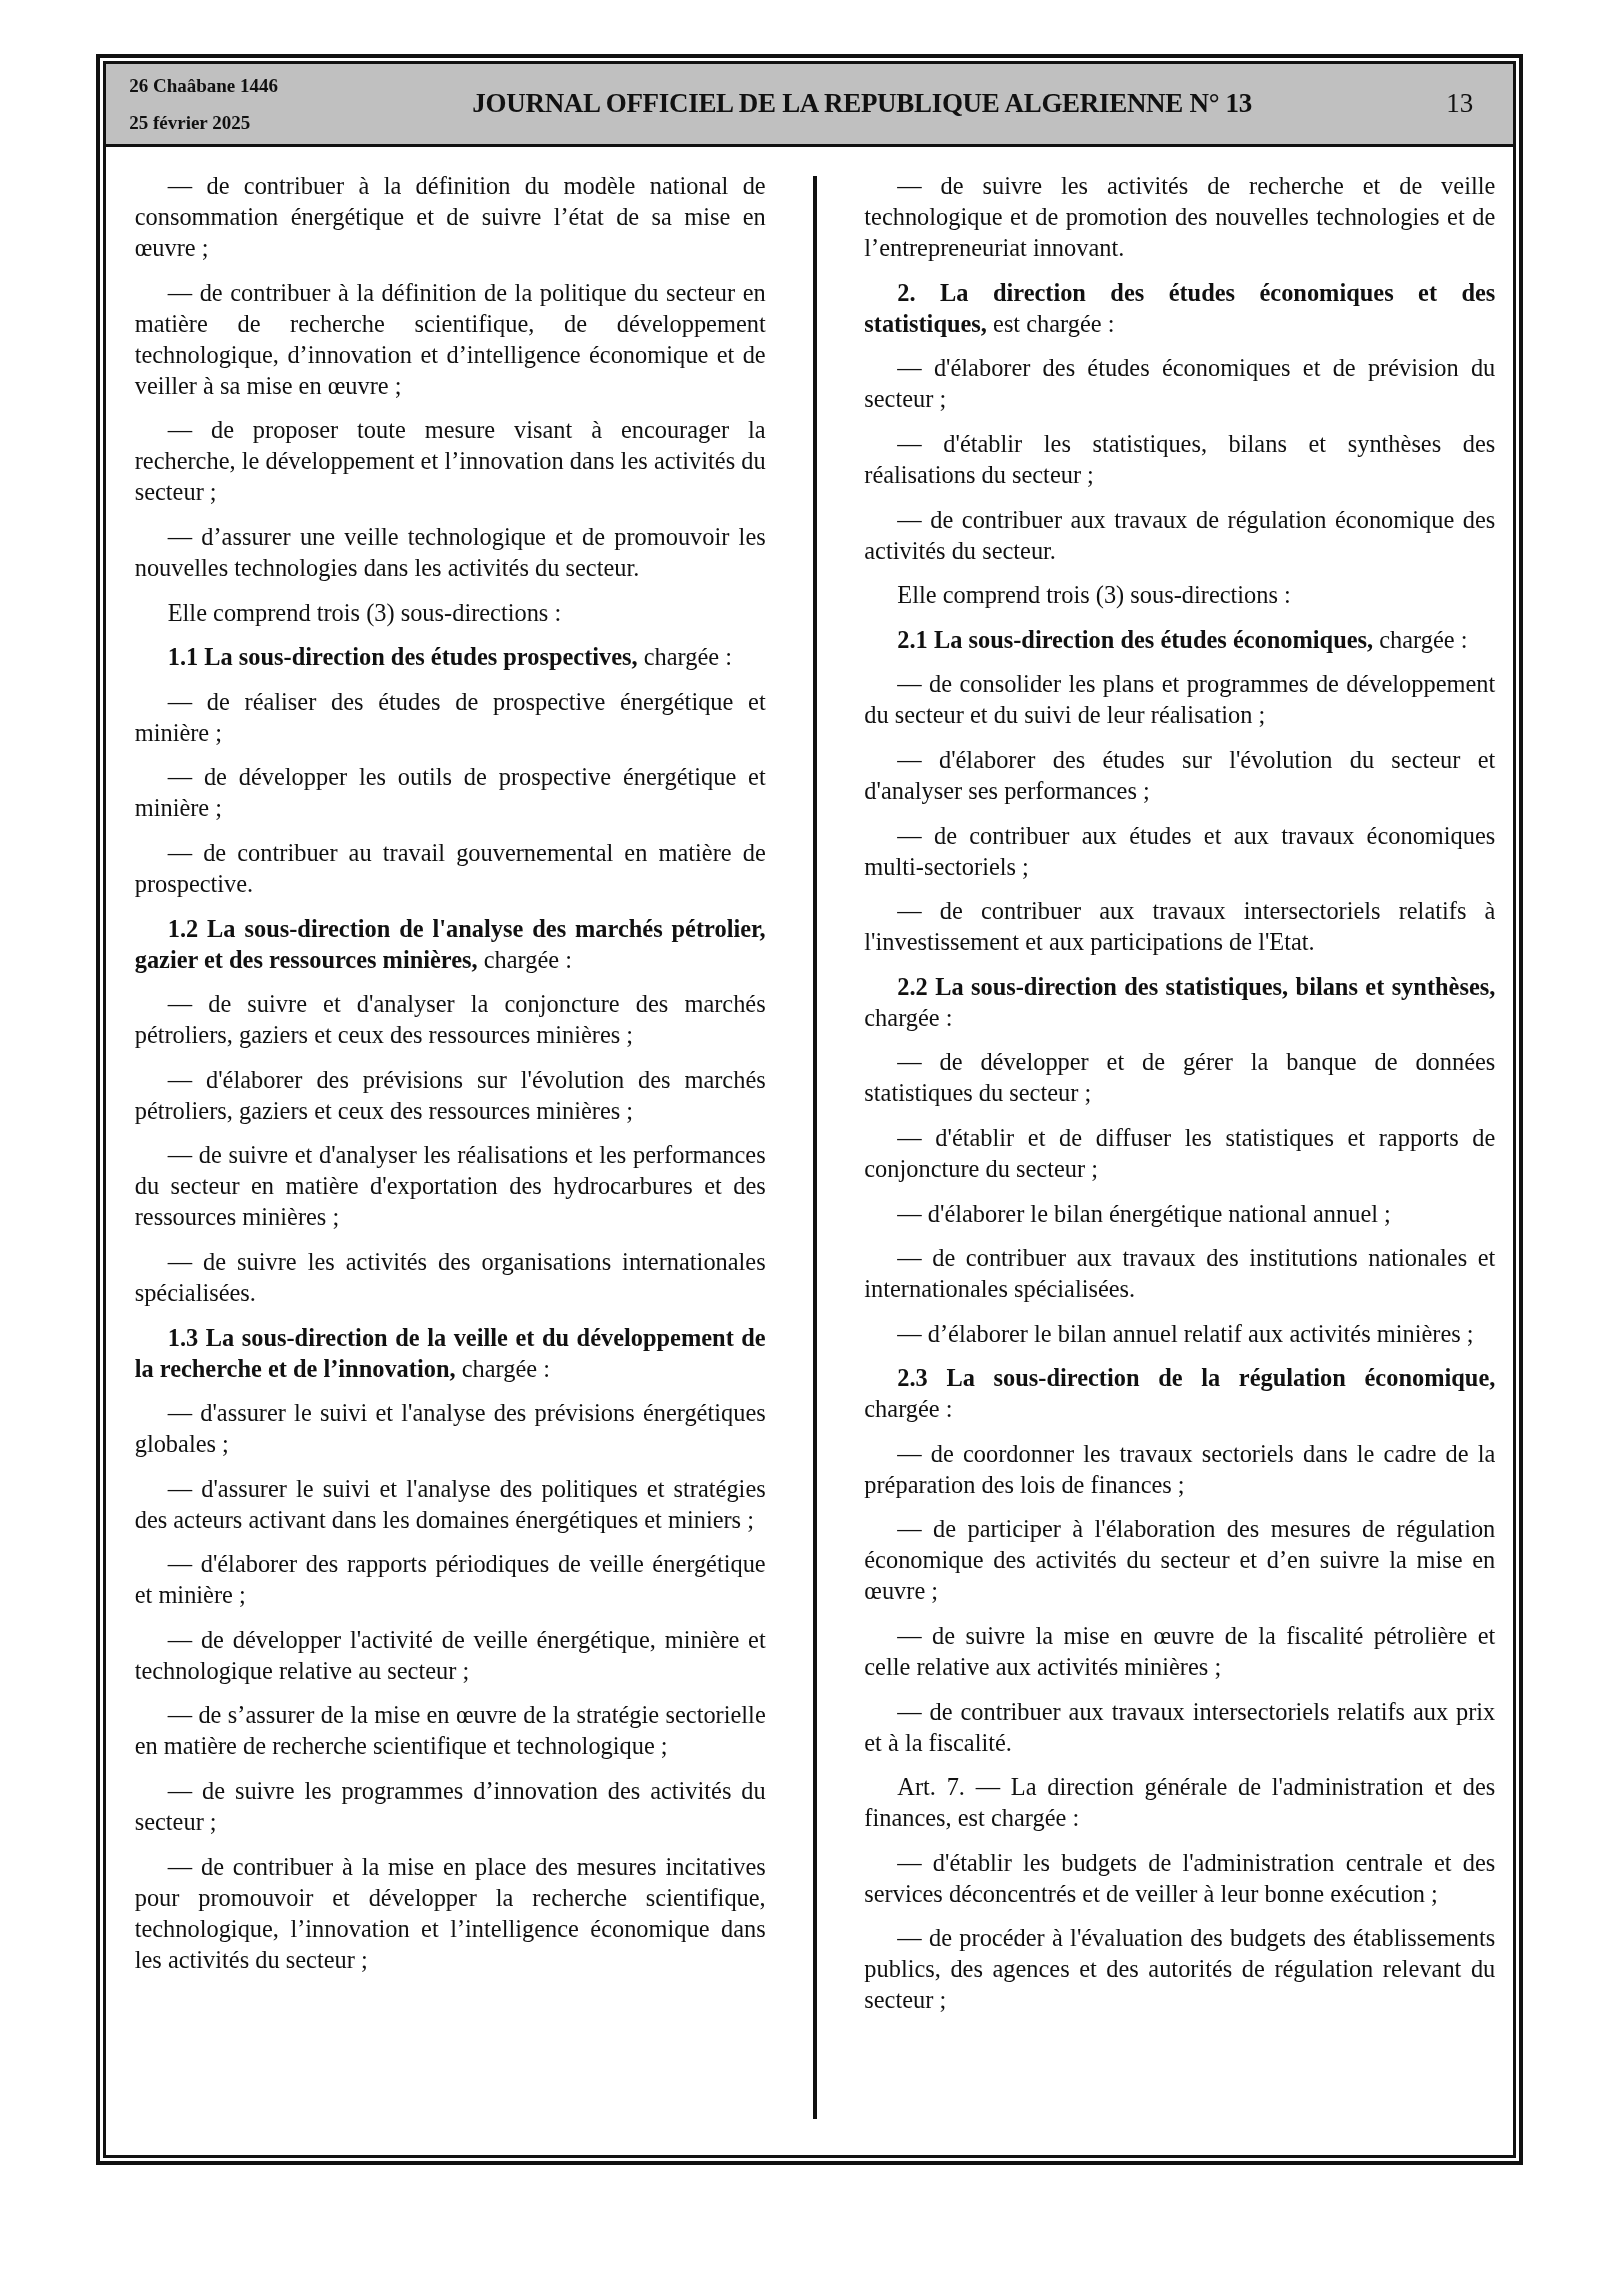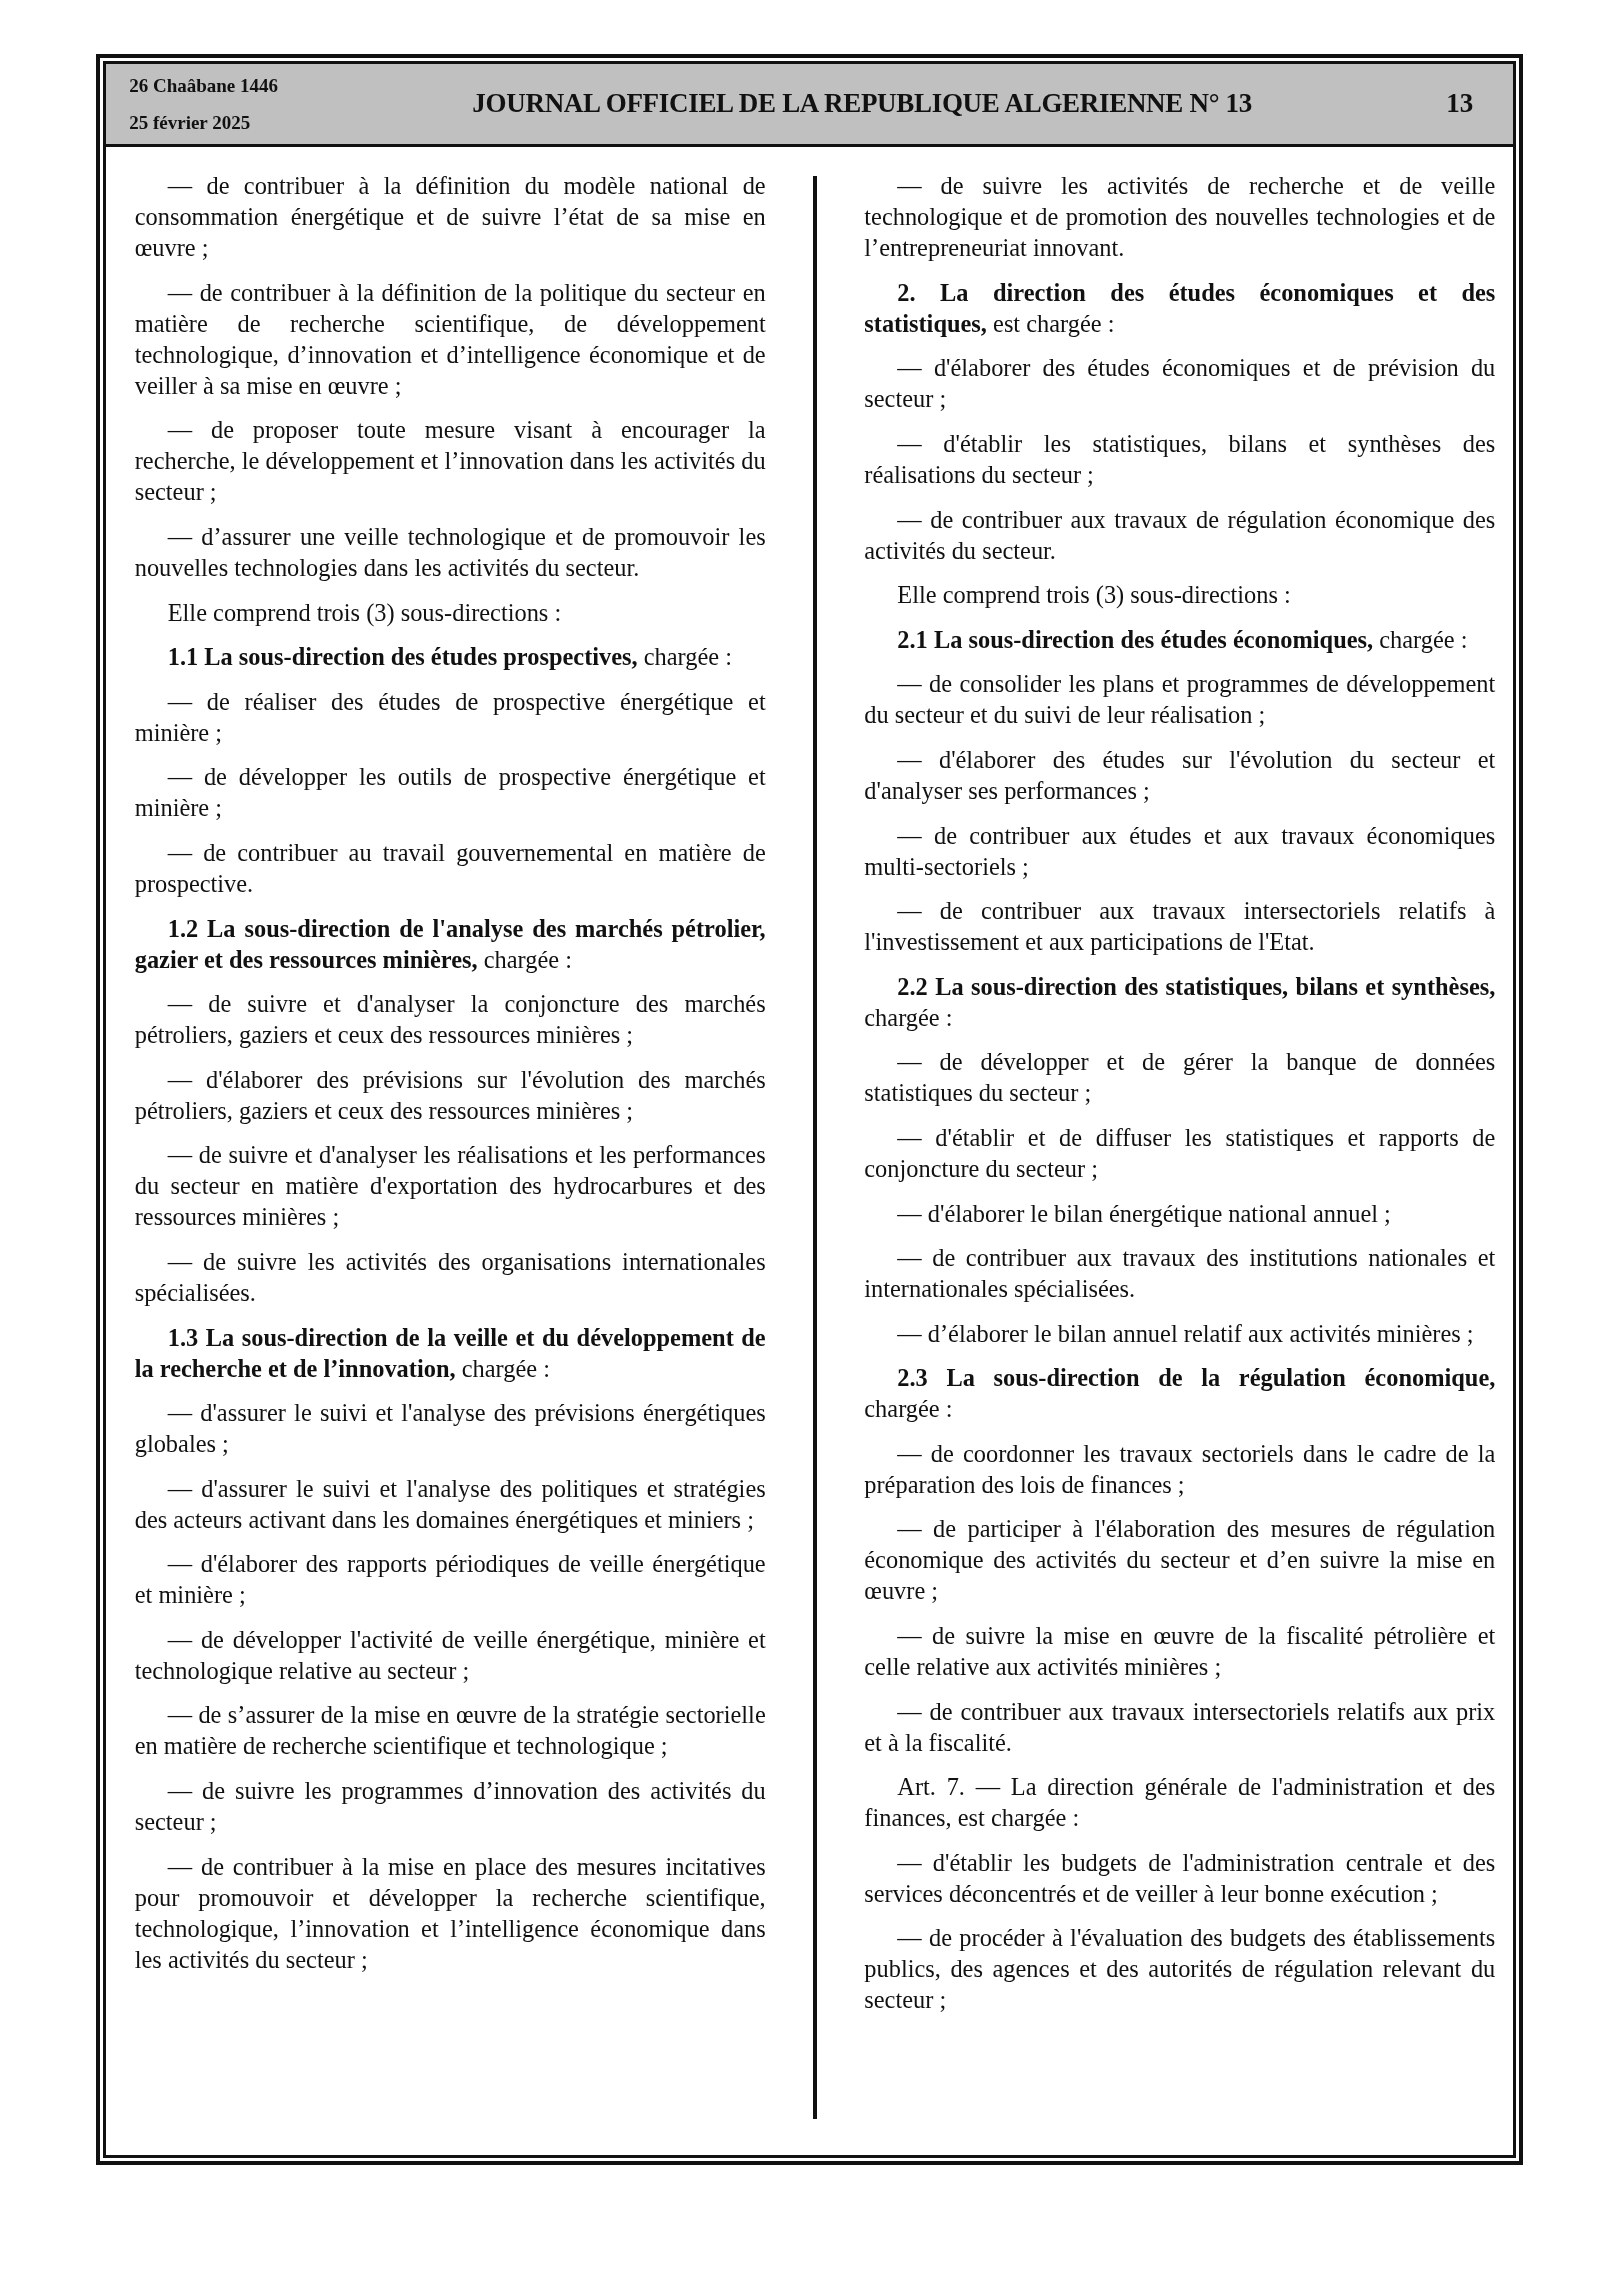--- a/index.html
+++ b/index.html
@@ -35,21 +35,21 @@
   .hdr-dates {
     font-weight: bold; font-size: 19px; line-height: 37px;
     white-space: nowrap;
   }
   .hdr-title {
     flex: 1; text-align: center;
     font-weight: bold; font-size: 27px;
     letter-spacing: -0.3px;
     padding: 0 9px;
   }
-  .hdr-page { font-weight: bold; font-size: 27px; }
+  .hdr-page { font-weight: normal; font-size: 27px; }
   .content {
     flex: 1 1 auto;
     display: flex;
     padding: 23.5px 18px 36px 29px;
     box-sizing: border-box;
     gap: 24px;
   }
   .col {
     flex: 1 1 0;
     text-align: justify;

